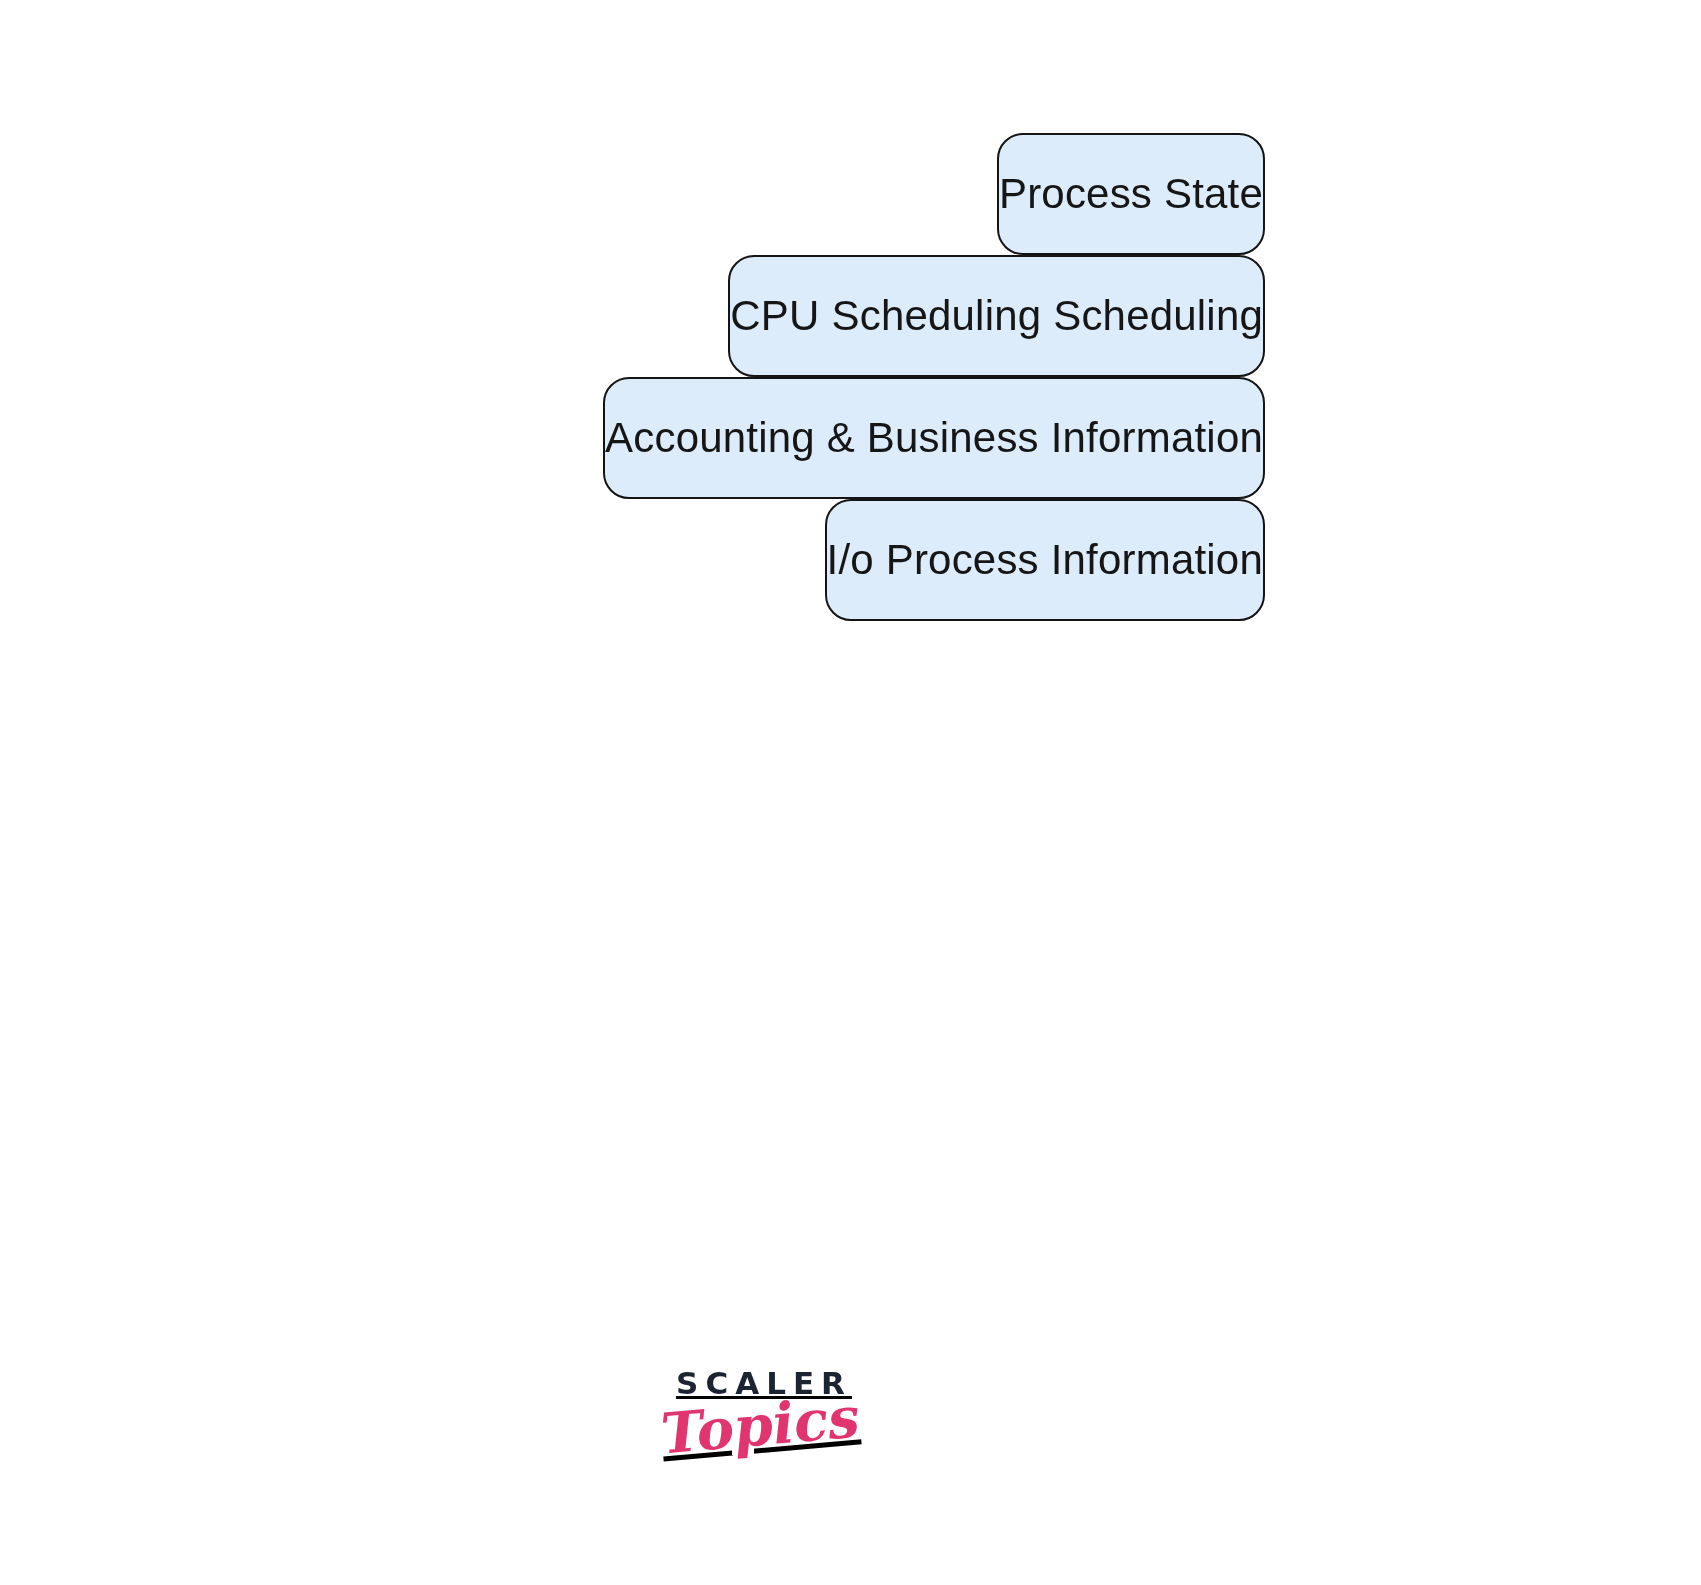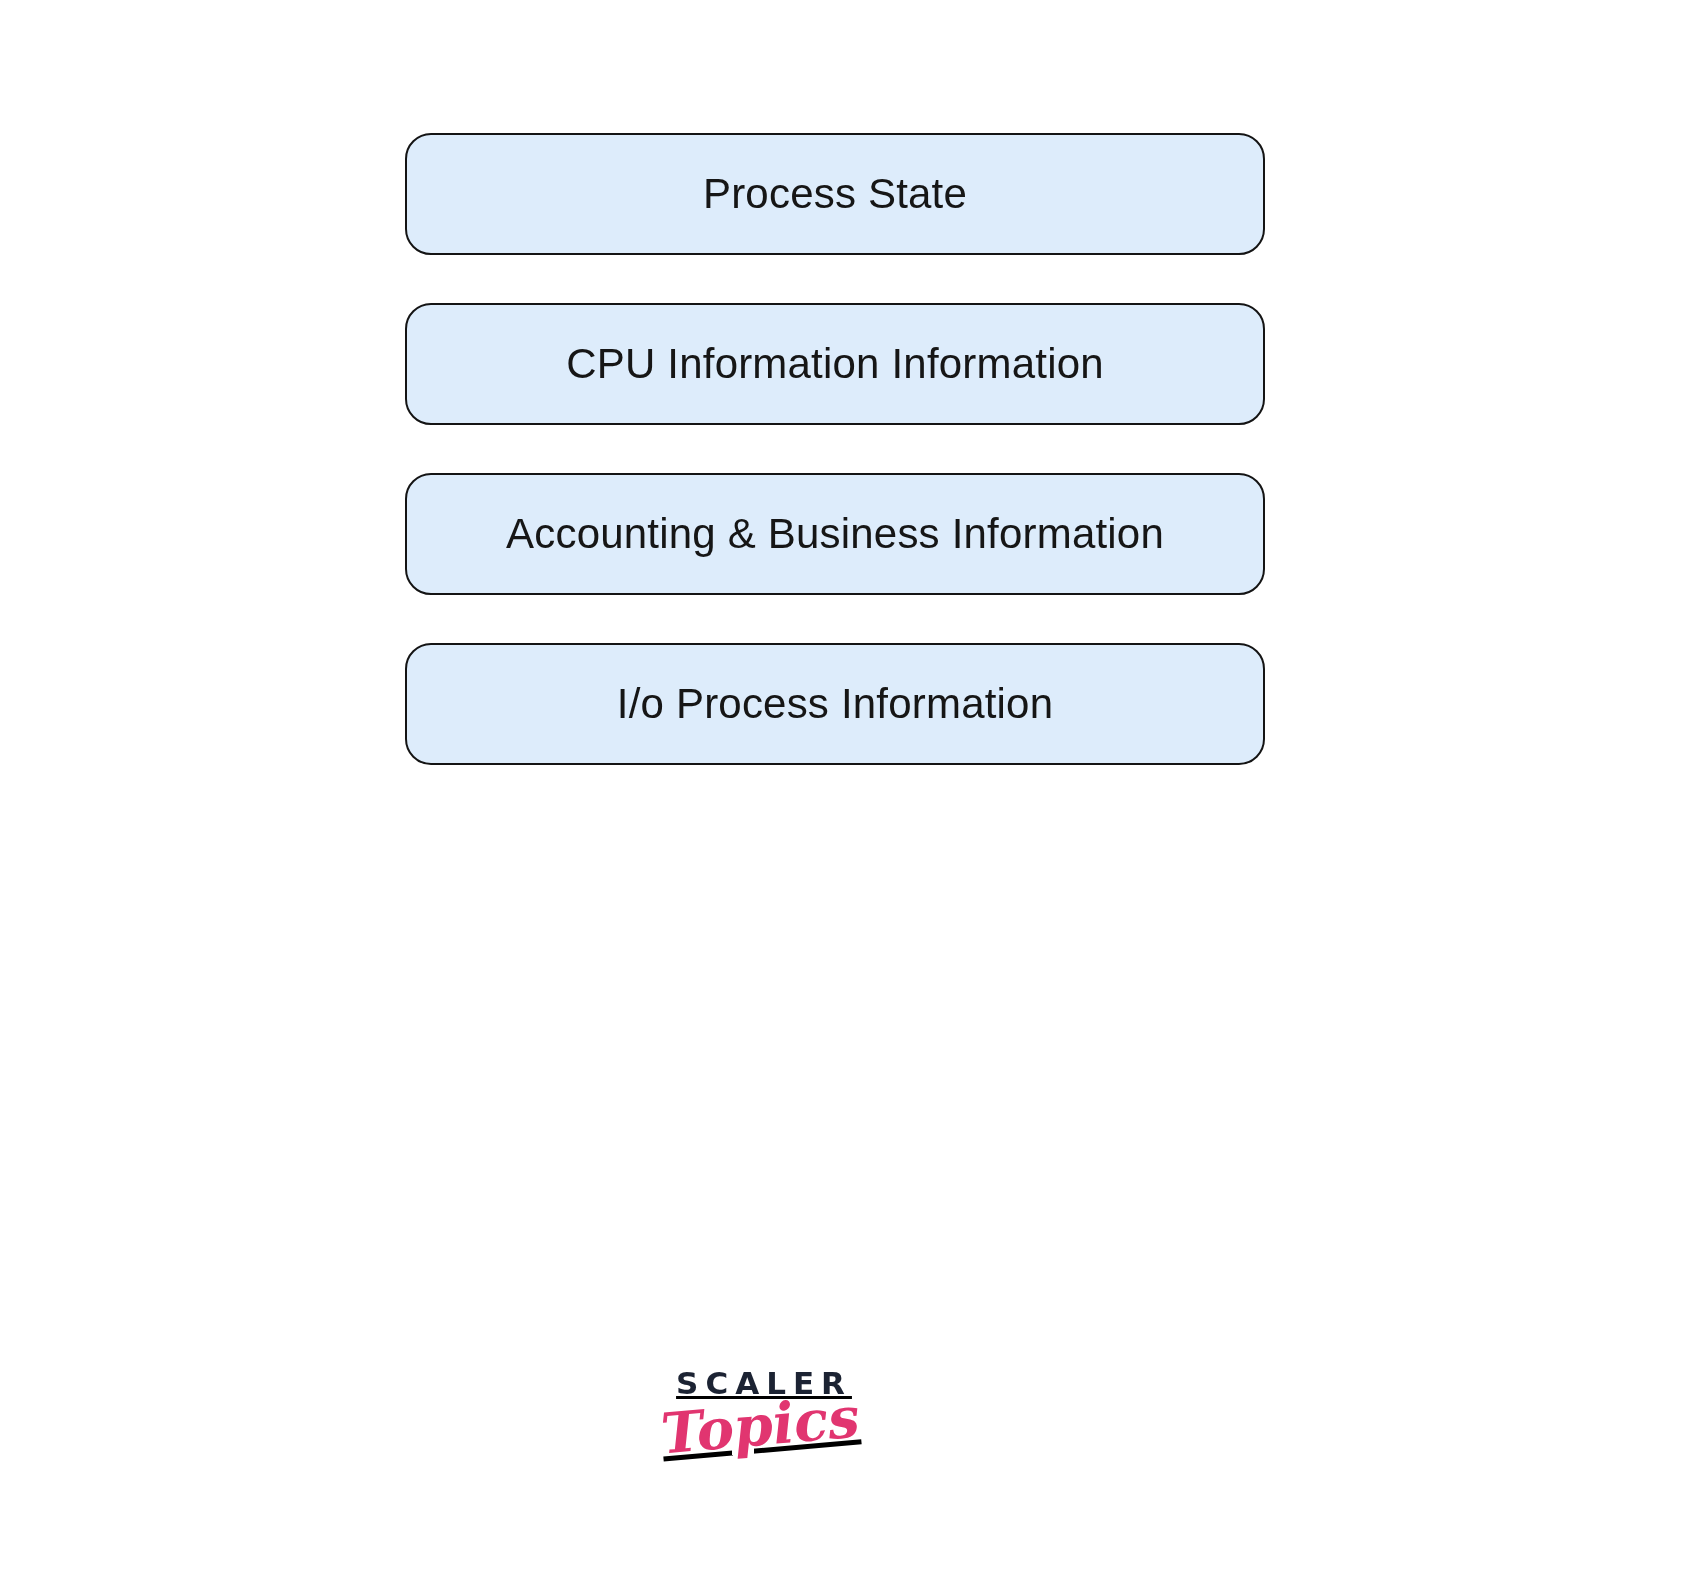--- a/index.html
+++ b/index.html
@@ -14,21 +14,21 @@
     overflow: hidden;
     font-family: "Liberation Sans", sans-serif;
   }
   .stack {
     position: absolute;
     left: 405px;
     top: 133px;
     width: 860px;
     display: flex;
     flex-direction: column;
-    gap: 48px;
+    align-items: flex-end;
   }
   .pcb-box {
     box-sizing: border-box;
     height: 122px;
     background: var(--box-fill, #ddecfb);
     border: 2px solid var(--box-border, #141414);
     border-radius: 26px;
     display: flex;
     align-items: center;
     justify-content: center;
@@ -71,21 +71,21 @@
   }
 </style>
 </head>
 <body>
 
 <div class="stack">
   <div class="pcb-box">
     <span class="label">Process State</span>
   </div>
   <div class="pcb-box">
-    <span class="label">CPU Information Information</span>
+    <span class="label">CPU Scheduling Scheduling</span>
   </div>
   <div class="pcb-box">
     <span class="label">Accounting &amp; Business Information</span>
   </div>
   <div class="pcb-box">
     <span class="label">I/o Process Information</span>
   </div>
 </div>
 
 <div class="logo">

